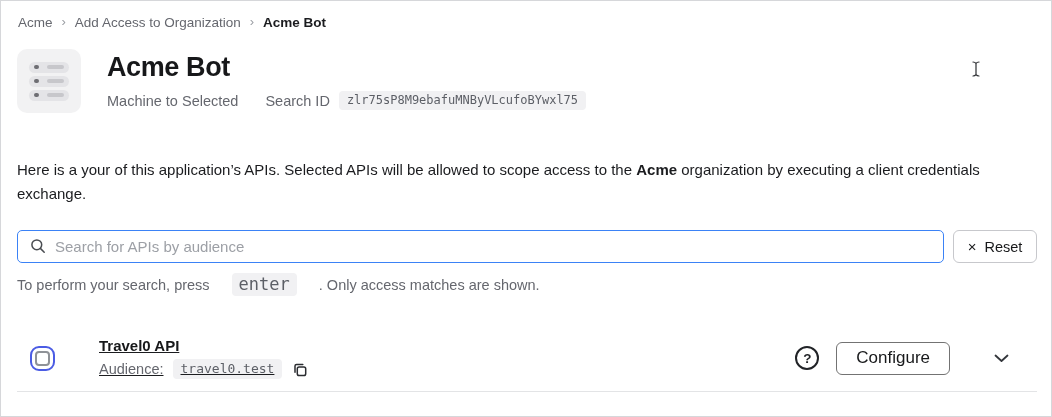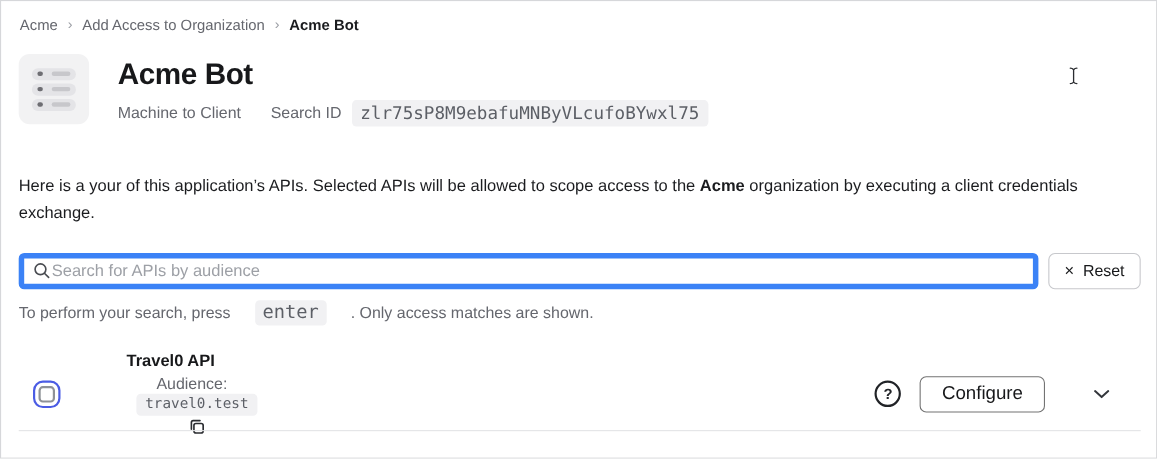--- a/index.html
+++ b/index.html
@@ -22,49 +22,49 @@
     display:flex; flex-direction:column; justify-content:center; align-items:center; gap:3px; }
   .srv-row { width:40px; height:11px; background:#e4e4e7; border-radius:5.5px; display:flex; align-items:center; padding:0 5px; }
   .srv-dot { width:4.5px; height:4.5px; border-radius:50%; background:#6e6e73; }
   .srv-bar { width:17px; height:4.5px; border-radius:2.5px; background:#c7c7cb; margin-left:auto; }
   .app-head-text { margin-left:26px; padding-top:3px; }
   .app-title { font-size:27px; line-height:30px; font-weight:700; letter-spacing:-0.4px; color:#17181a; }
   .app-meta { display:flex; align-items:center; margin-top:9px; font-size:14.5px; color:#65676e; }
   .app-type { margin-right:27px; }
   .clientid-label { margin-right:9px; }
   .chip { background:#f1f1f3; border-radius:4px; padding:2px 8px 3px;
-    font-family:"DejaVu Sans Mono", monospace; font-size:16px; color:#5c5f66; white-space:nowrap; }
+    font-family:"DejaVu Sans Mono", monospace; font-size:12px; color:#5c5f66; white-space:nowrap; }
 
   
   .description { position:absolute; left:16px; top:157px; width:966px; font-size:15px; line-height:1.6; color:#1b1c1f; }
   .description b { font-weight:700; }
 
   
   .search-row { position:absolute; left:16px; top:229px; width:1020px; display:flex; align-items:center; }
   .search-box { position:relative; width:927px; height:33px; }
-  .search-input { width:100%; height:100%; border:5px solid #3b82f6; border-radius:5px; padding:0 12px 0 25px;
+  .search-input { width:100%; height:100%; border:1px solid #3b82f6; border-radius:5px; padding:0 12px 0 37px;
     font-family:"Liberation Sans", sans-serif; font-size:15px; color:#1b1c1f; outline:none; background:#fff; }
   .search-input::placeholder { color:#9da0a6; }
   .search-icon { position:absolute; left:13px; top:8px; width:16px; height:16px; pointer-events:none; }
   .reset-btn { margin-left:9px; height:33px; width:84px; background:#fff; border:1px solid #c7c8cc; border-radius:6px;
     display:flex; align-items:center; justify-content:center; gap:8px; font-family:"Liberation Sans", sans-serif;
     font-size:14.5px; color:#17181a; cursor:pointer; }
   .reset-x { font-size:15px; line-height:1; color:#17181a; transform:translateY(-0.5px); }
 
   
   .search-hint { position:absolute; left:16px; top:272px; display:flex; align-items:center; gap:22px; font-size:14.5px; color:#65676e; }
   .kbd { background:#f1f1f3; border-radius:4px; padding:1px 7px 2px; font-family:"DejaVu Sans Mono", monospace; font-size:17px; color:#5c5f66; }
 
   
   .api-row { position:absolute; left:16px; top:332px; width:1020px; height:50px; display:flex; align-items:center; }
   .checkbox-ring { margin-left:13px; border:2px solid #4b5ce4; border-radius:9px; padding:3px; display:flex; cursor:pointer; }
   .checkbox { width:15px; height:15px; border:2px solid #8f9297; border-radius:4px; background:#fff; }
-  .api-info { margin-left:60px; }
+  .api-info { margin-left:44px;text-decoration:underline; }
   .api-name { font-size:15px; font-weight:700; color:#17181a; }
-  .api-audience { margin-top:5px; display:flex; align-items:center; font-size:14.5px; color:#65676e;flex-direction:column; }
+  .api-audience { margin-top:5px; display:flex; align-items:center; font-size:14.5px; color:#65676e; }
   .api-audience .chip { margin-left:9px; font-size:13px; }
   .copy-btn { margin-left:8px; width:18px; height:18px; cursor:pointer; display:flex; align-items:center; justify-content:center; background:none; border:none; padding:0; }
   .row-actions { margin-left:auto; display:flex; align-items:center; }
   .help-icon { width:24px; height:24px; border:2px solid #212327; border-radius:50%; display:flex; align-items:center; justify-content:center;
     font-size:13.5px; font-weight:700; color:#212327; cursor:pointer; background:#fff; }
   .configure-btn { margin-left:17px; height:33px; padding:0 19px; background:#fff; border:1px solid #737373; border-radius:6px;
     font-family:"Liberation Sans", sans-serif; font-size:17px; font-weight:500; color:#17181a; cursor:pointer; }
   .expand-btn { margin-left:40px; margin-right:24px; background:none; border:none; padding:4px; cursor:pointer; display:flex; }
 
   .divider { position:absolute; left:16px; width:1020px; top:390px; height:1px; background:#e3e4e6; }
@@ -96,21 +96,21 @@
           <span class="srv-bar"></span>
         </div>
       <div class="srv-row">
           <span class="srv-dot"></span>
           <span class="srv-bar"></span>
         </div>
     </div>
     <div class="app-head-text">
       <h1 class="app-title">Acme Bot</h1>
       <div class="app-meta">
-        <span class="app-type">Machine to Client</span>
+        <span class="app-type">Machine to Selected</span>
         <span class="clientid-label">Search ID</span>
         <span class="chip">zlr75sP8M9ebafuMNByVLcufoBYwxl75</span>
       </div>
     </div>
   </header>
 
   <p class="description"><span>Here is a your of this application’s APIs. Selected APIs will be allowed to scope access to the </span><b>Acme</b><span> organization by executing a client credentials exchange.</span></p>
 
   <div class="search-row">
     <div class="search-box">

